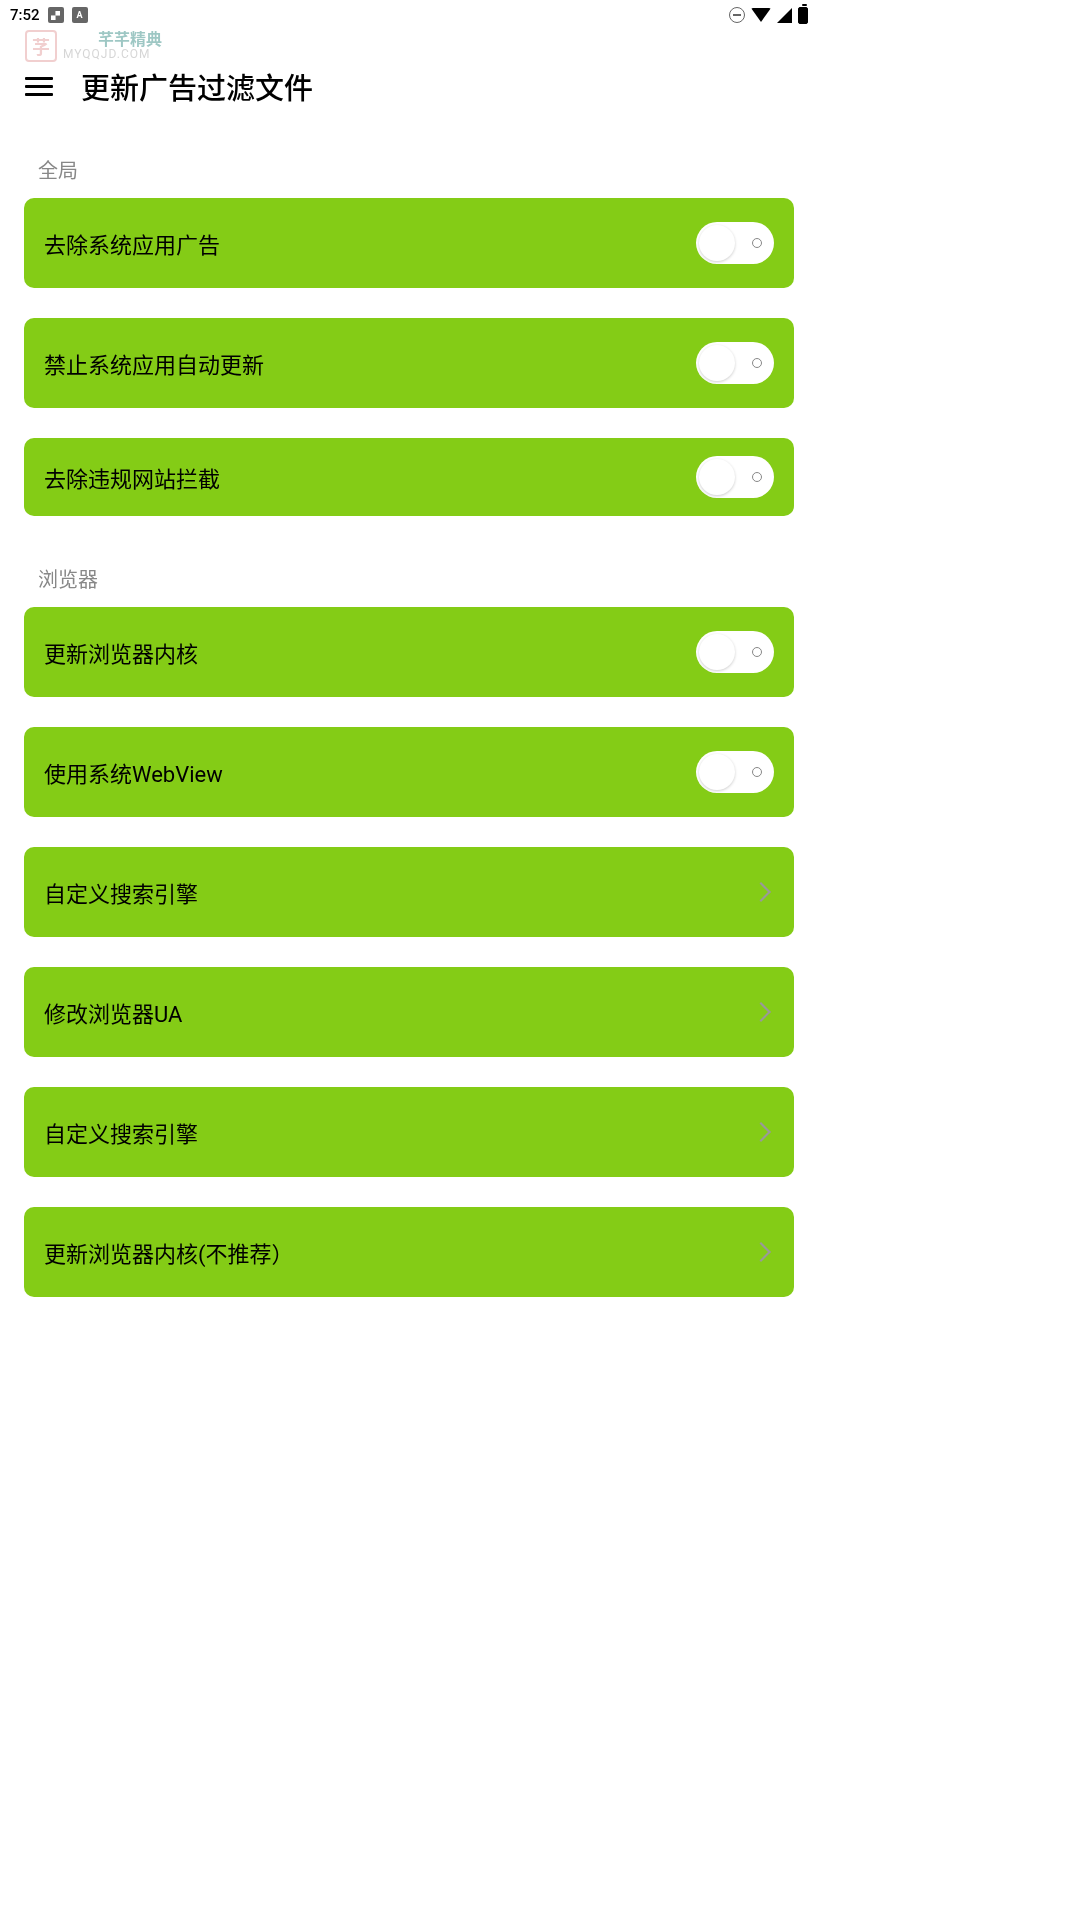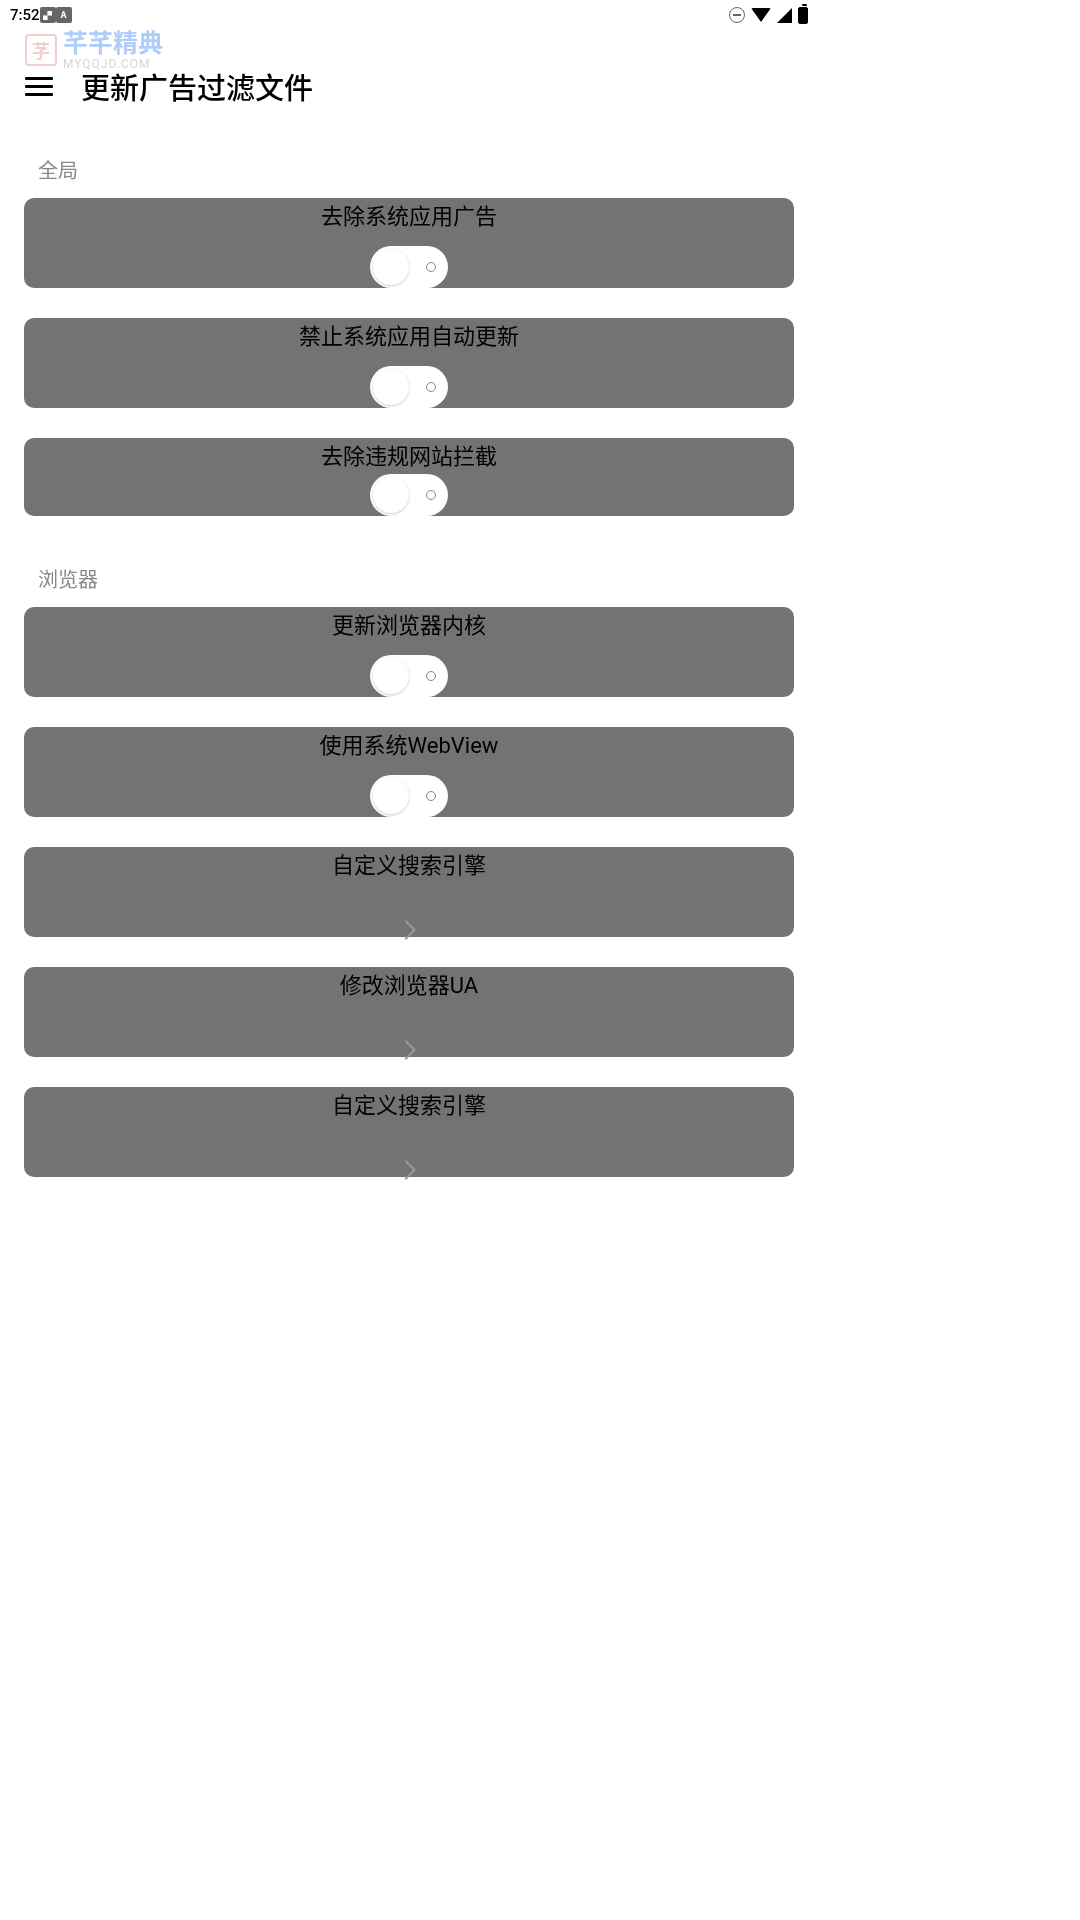--- a/index.html
+++ b/index.html
@@ -23,20 +23,21 @@
       align-items: center;
       justify-content: space-between;
       padding: 0 10px;
       font-size: 15px;
       color: #000;
     }
     
     .status-left {
       display: flex;
       align-items: center;
+      gap: 8px;
     }
     
     .status-right {
       display: flex;
       align-items: center;
       gap: 6px;
     }
     
     .status-time {
       font-weight: 500;
@@ -78,23 +79,24 @@
       font-weight: bold;
     }
     
     .watermark-text {
       display: flex;
       flex-direction: column;
       line-height: 1.1;
     }
     
     .watermark-title {
-      color: #3b82f6;
-      font-size: 25px;
+      color: #0f766e;
+      font-size: 16px;
       font-weight: 600;
+      margin-left: 35px;
     }
     
     .watermark-sub {
       color: #999;
       font-size: 12px;
       letter-spacing: 1px;
     }
     
     .header {
       display: flex;
@@ -127,29 +129,28 @@
       padding: 10px 24px 0;
     }
     
     .section-header {
       color: #888;
       font-size: 20px;
       padding: 18px 14px 14px;
     }
     
     .setting-row {
-      background: #737373;
+      background: #84cc16;
       border-radius: 10px;
       padding: 0 20px;
       height: 90px;
       display: flex;
       align-items: center;
       justify-content: space-between;
       margin-bottom: 30px;
-      flex-direction: column;
     }
     
     .setting-label {
       font-size: 22px;
       color: #000;
     }
     
     .toggle-switch {
       width: 78px;
       height: 42px;
@@ -335,14 +336,18 @@
   <div class="setting-row">
     <span class="setting-label">修改浏览器UA</span>
     <div class="chevron"></div>
   </div>
 
   <div class="setting-row">
     <span class="setting-label">自定义搜索引擎</span>
     <div class="chevron"></div>
   </div>
 
+  <div class="setting-row">
+    <span class="setting-label">更新浏览器内核(不推荐）</span>
+    <div class="chevron"></div>
+  </div>
 
 </div>
 
 </body></html>

